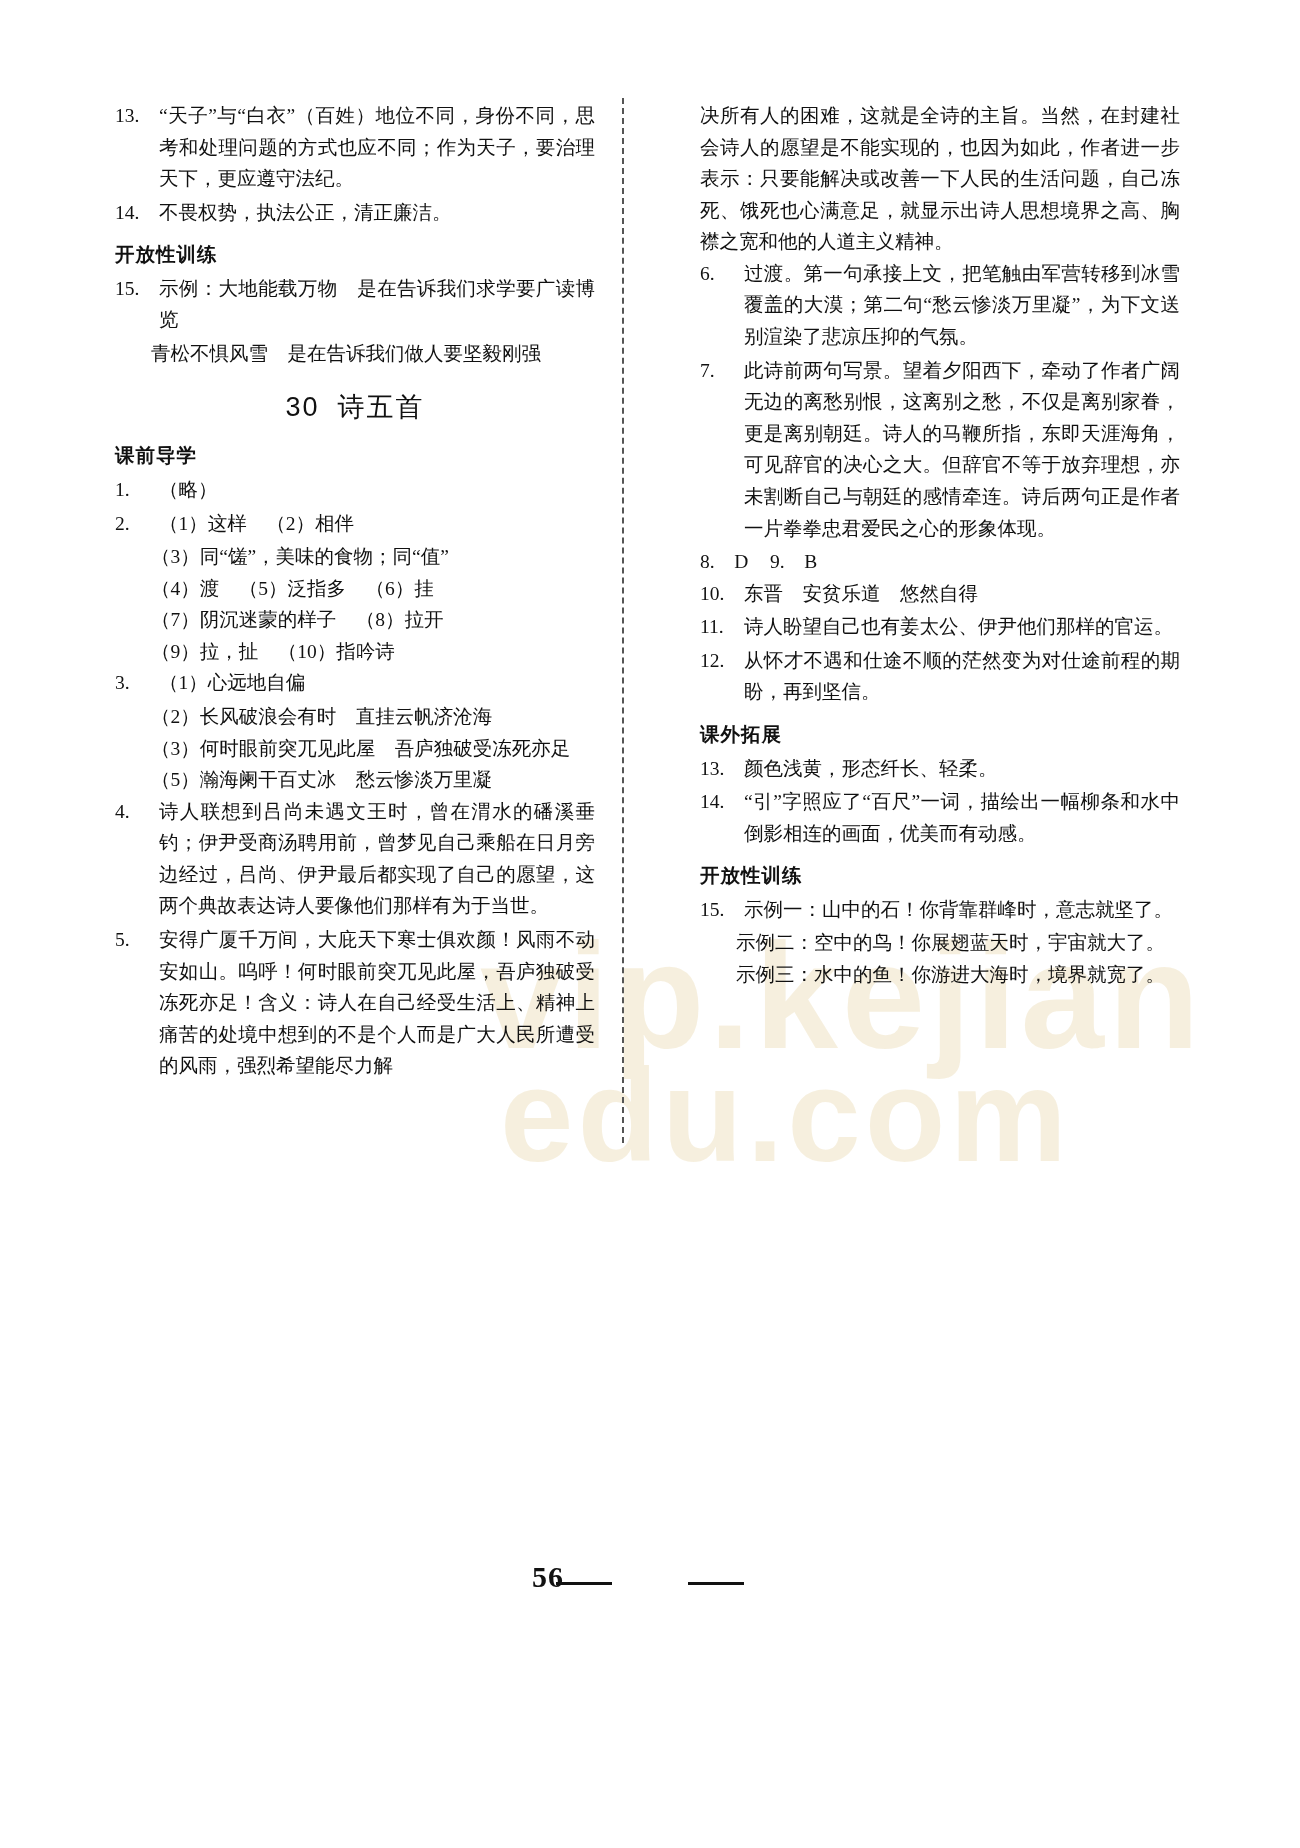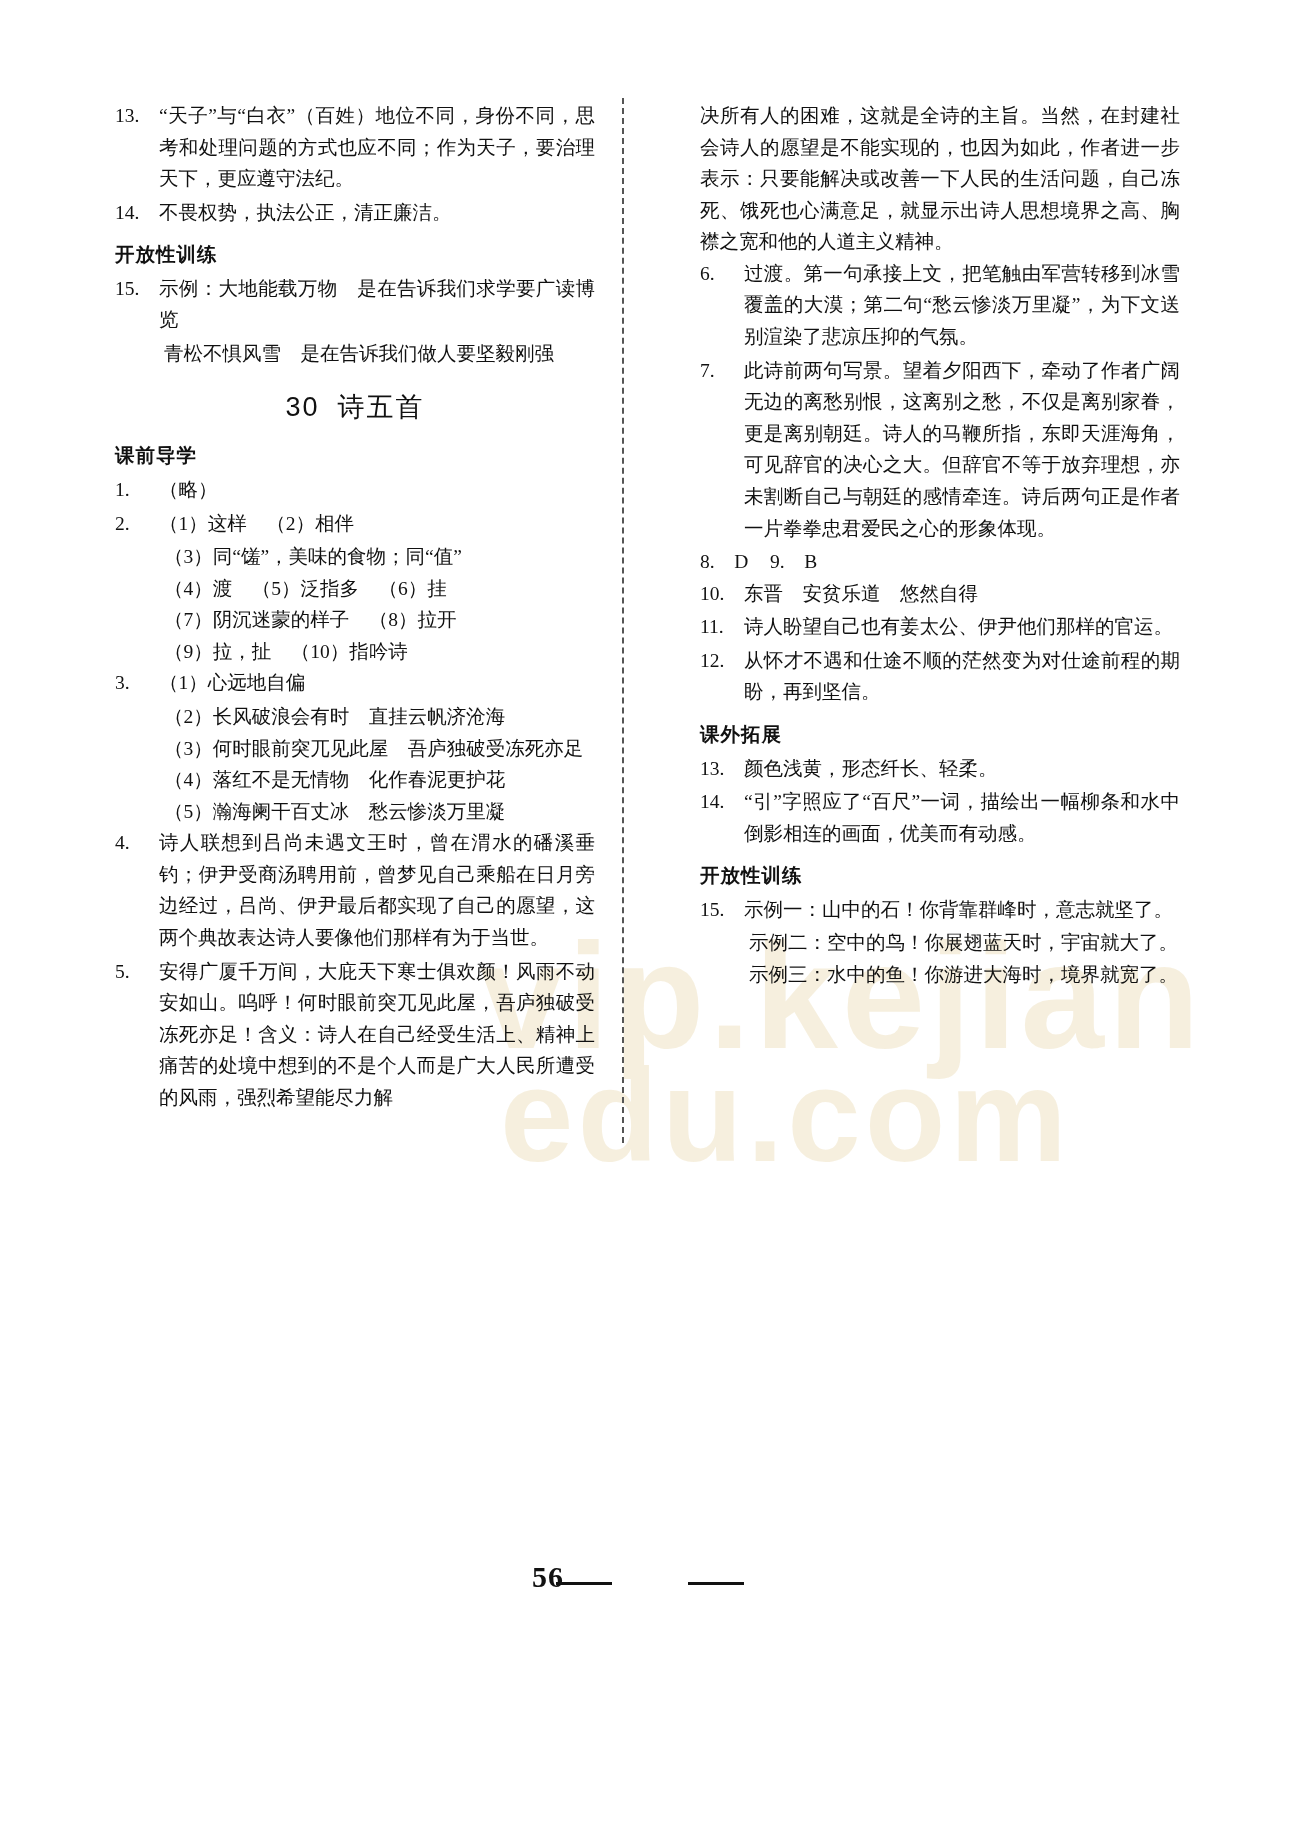--- a/index.html
+++ b/index.html
@@ -78,21 +78,21 @@
     width: 44px;
     text-align: left;
     font-family: "Liberation Serif", serif;
   }
   .txt {
     flex: 1 1 auto;
     text-align: justify;
     text-justify: inter-ideograph;
   }
   .sub {
-    margin-left: 49px;
+    margin-left: 36px;
     text-align: justify;
   }
   .section-head {
     font-weight: bold;
     font-family: "Liberation Sans", "DejaVu Sans", sans-serif;
     font-size: 19.5px;
     margin-top: 11px;
     margin-bottom: 2px;
     letter-spacing: 1px;
   }
@@ -188,21 +188,20 @@
       <div class="sub">（4）渡　（5）泛指多　（6）挂</div>
       <div class="sub">（7）阴沉迷蒙的样子　（8）拉开</div>
       <div class="sub">（9）拉，扯　（10）指吟诗</div>
 
       <div class="item">
         <div class="num">3.</div>
         <div class="txt">（1）心远地自偏</div>
       </div>
       <div class="sub">（2）长风破浪会有时　直挂云帆济沧海</div>
       <div class="sub">（3）何时眼前突兀见此屋　吾庐独破受冻死亦足</div>
-      <div class="sub">（4）落红不是无情物　化作春泥更护花</div>
       <div class="sub">（5）瀚海阑干百丈冰　愁云惨淡万里凝</div>
 
 
       <div class="item">
         <div class="num">4.</div>
         <div class="txt">诗人联想到吕尚未遇文王时，曾在渭水的磻溪垂钓；伊尹受商汤聘用前，曾梦见自己乘船在日月旁边经过，吕尚、伊尹最后都实现了自己的愿望，这两个典故表达诗人要像他们那样有为于当世。</div>
       </div>
       <div class="item">
         <div class="num">5.</div>
         <div class="txt">安得广厦千万间，大庇天下寒士俱欢颜！风雨不动安如山。呜呼！何时眼前突兀见此屋，吾庐独破受冻死亦足！含义：诗人在自己经受生活上、精神上痛苦的处境中想到的不是个人而是广大人民所遭受的风雨，强烈希望能尽力解</div>

